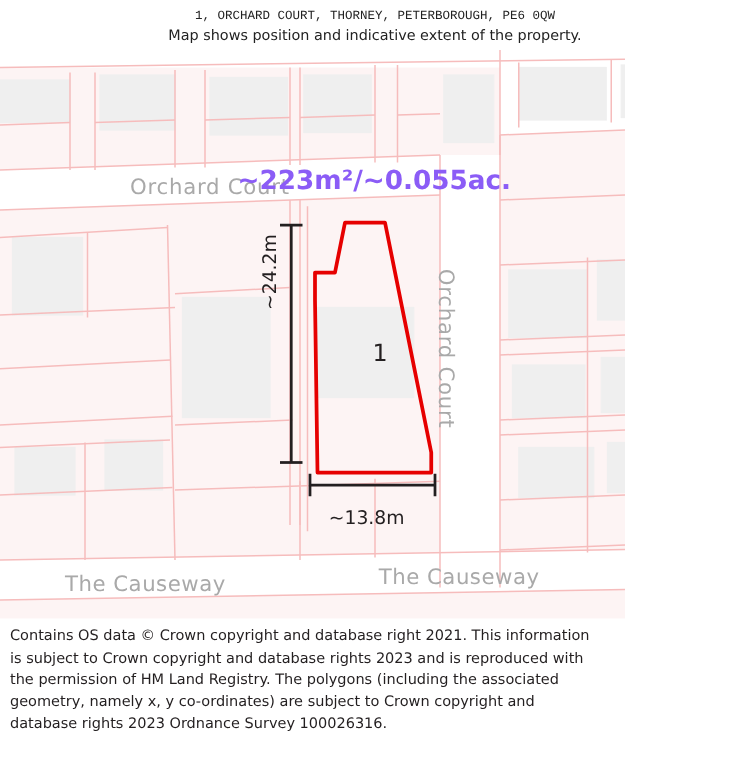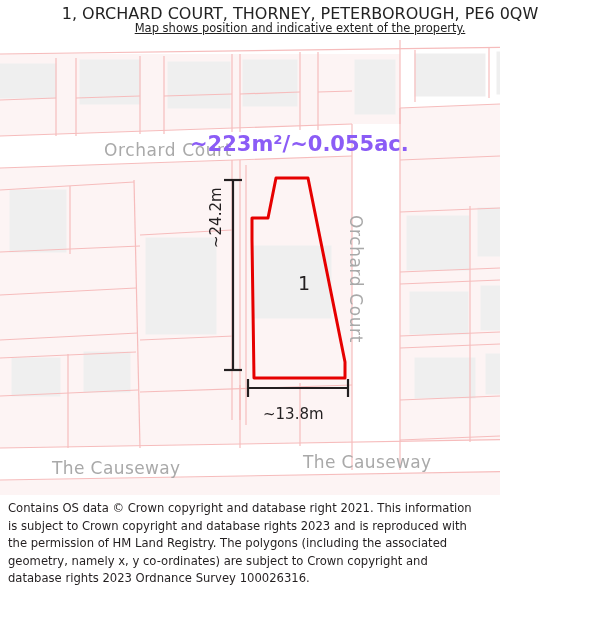--- a/index.html
+++ b/index.html
@@ -14,31 +14,31 @@
     color: #231f20;
     overflow: hidden;
     position: relative;
   }
   .header {
     width: 600px;
     padding-top: 6px;
     text-align: center;
   }
   .header .line1 {
-    font-size: 16px;
+    font-size: 10px;
     color: #222;
     line-height: 15px;
     white-space: nowrap;
+    font-family: Liberation Mono, monospace;
   }
   .header .line2 {
     font-size: 11.5px;
     color: #222;
     line-height: 15px;
     white-space: nowrap;
-    text-decoration: underline;
   }
   .map-wrap {
     position: absolute;
     top: 40px;
     left: 0;
     width: 500px;
     height: 455px;
     background: #ffffff;
     overflow: hidden;
   }

